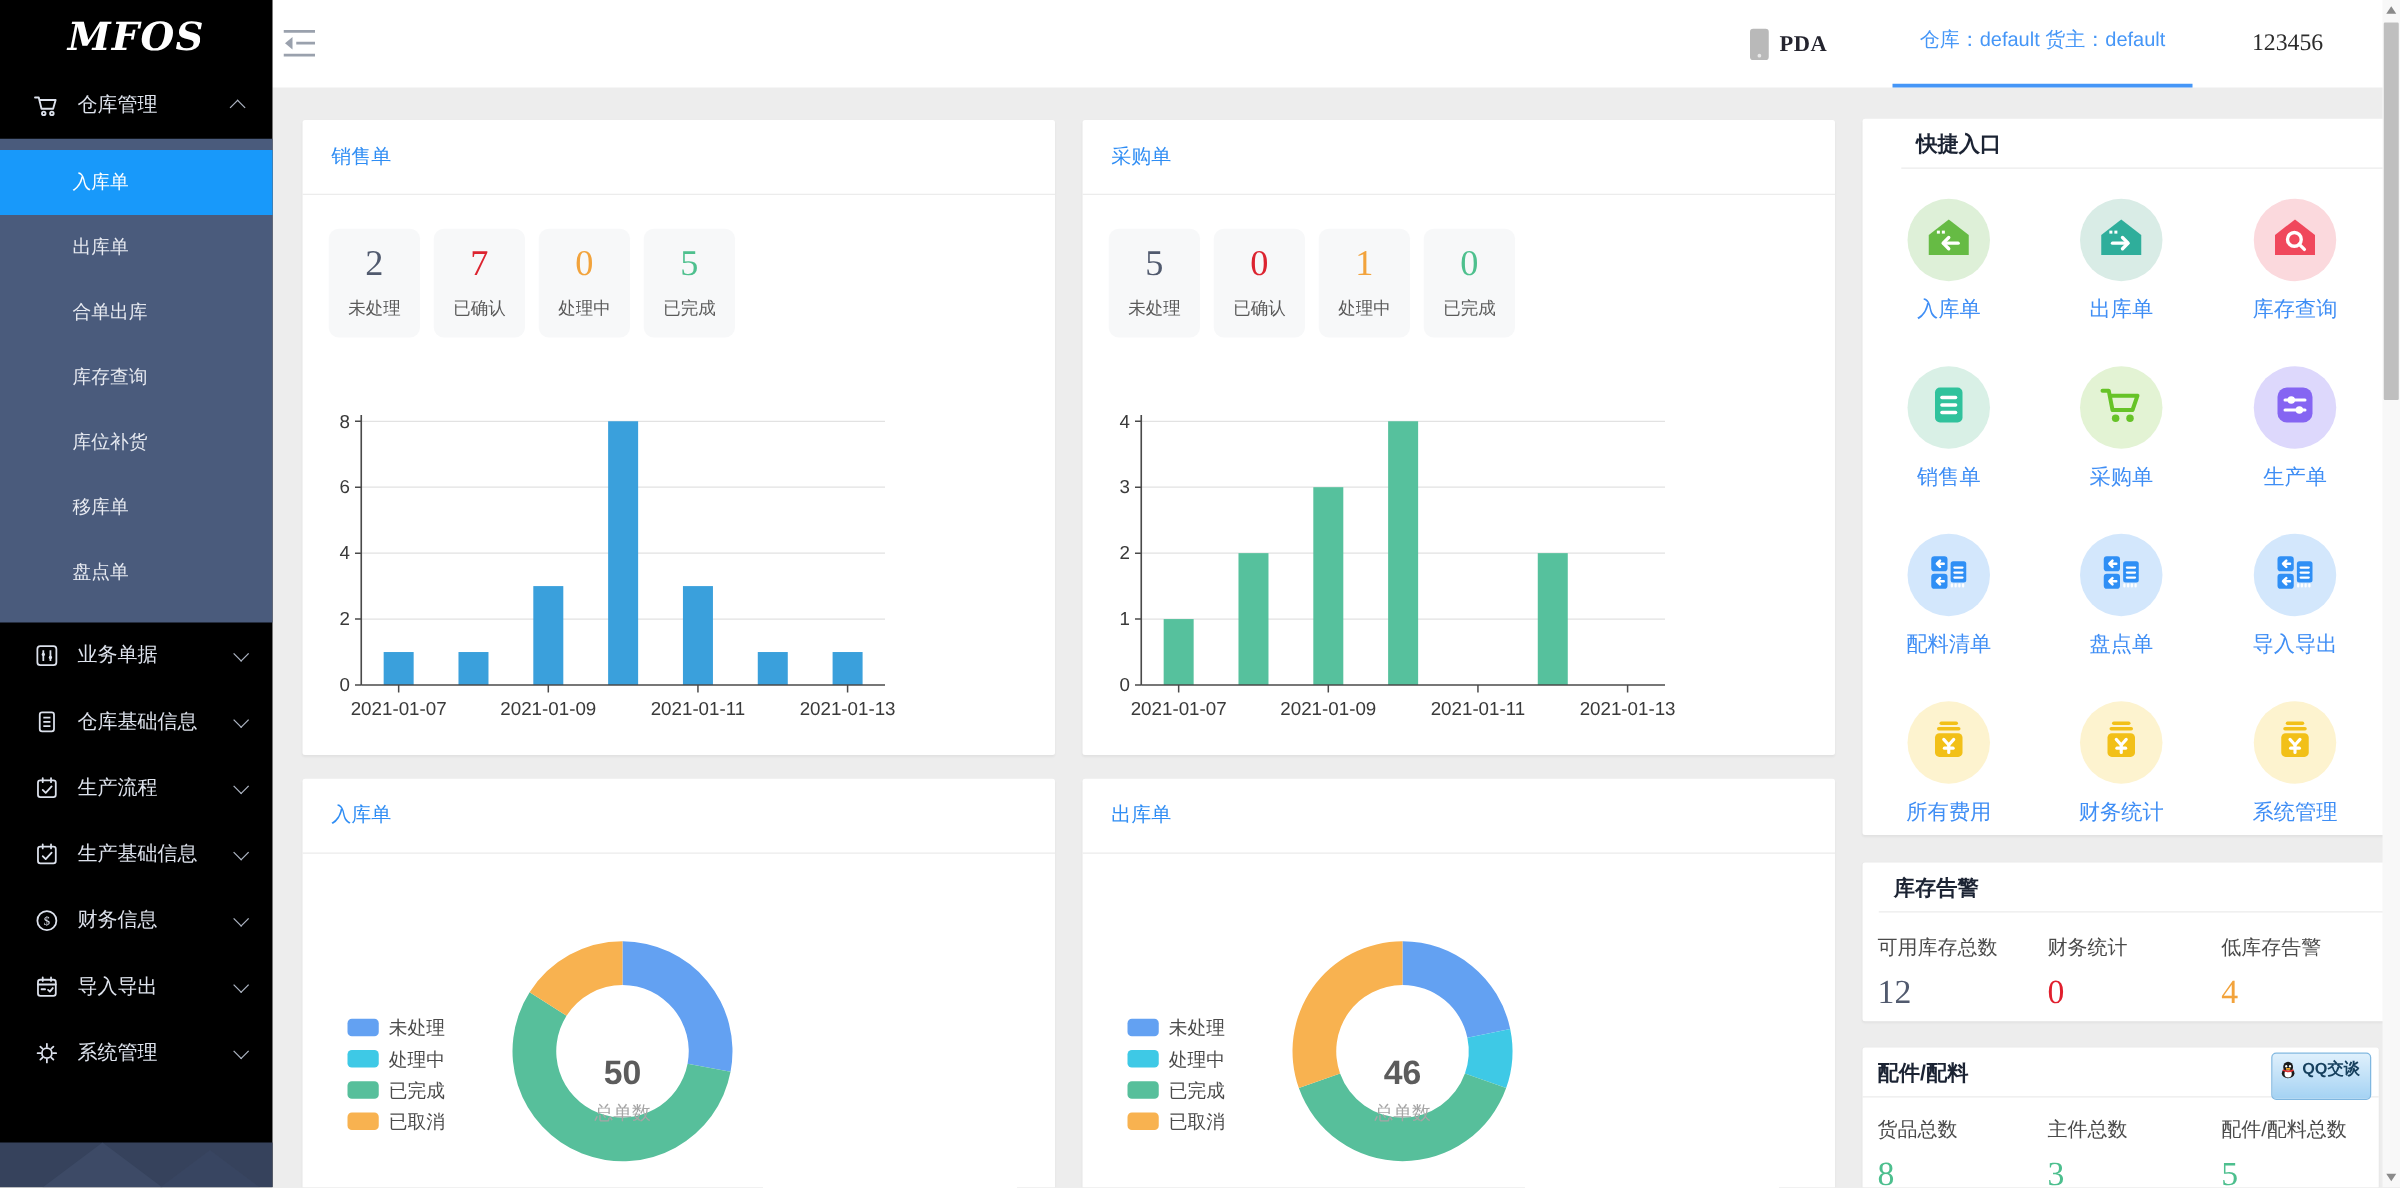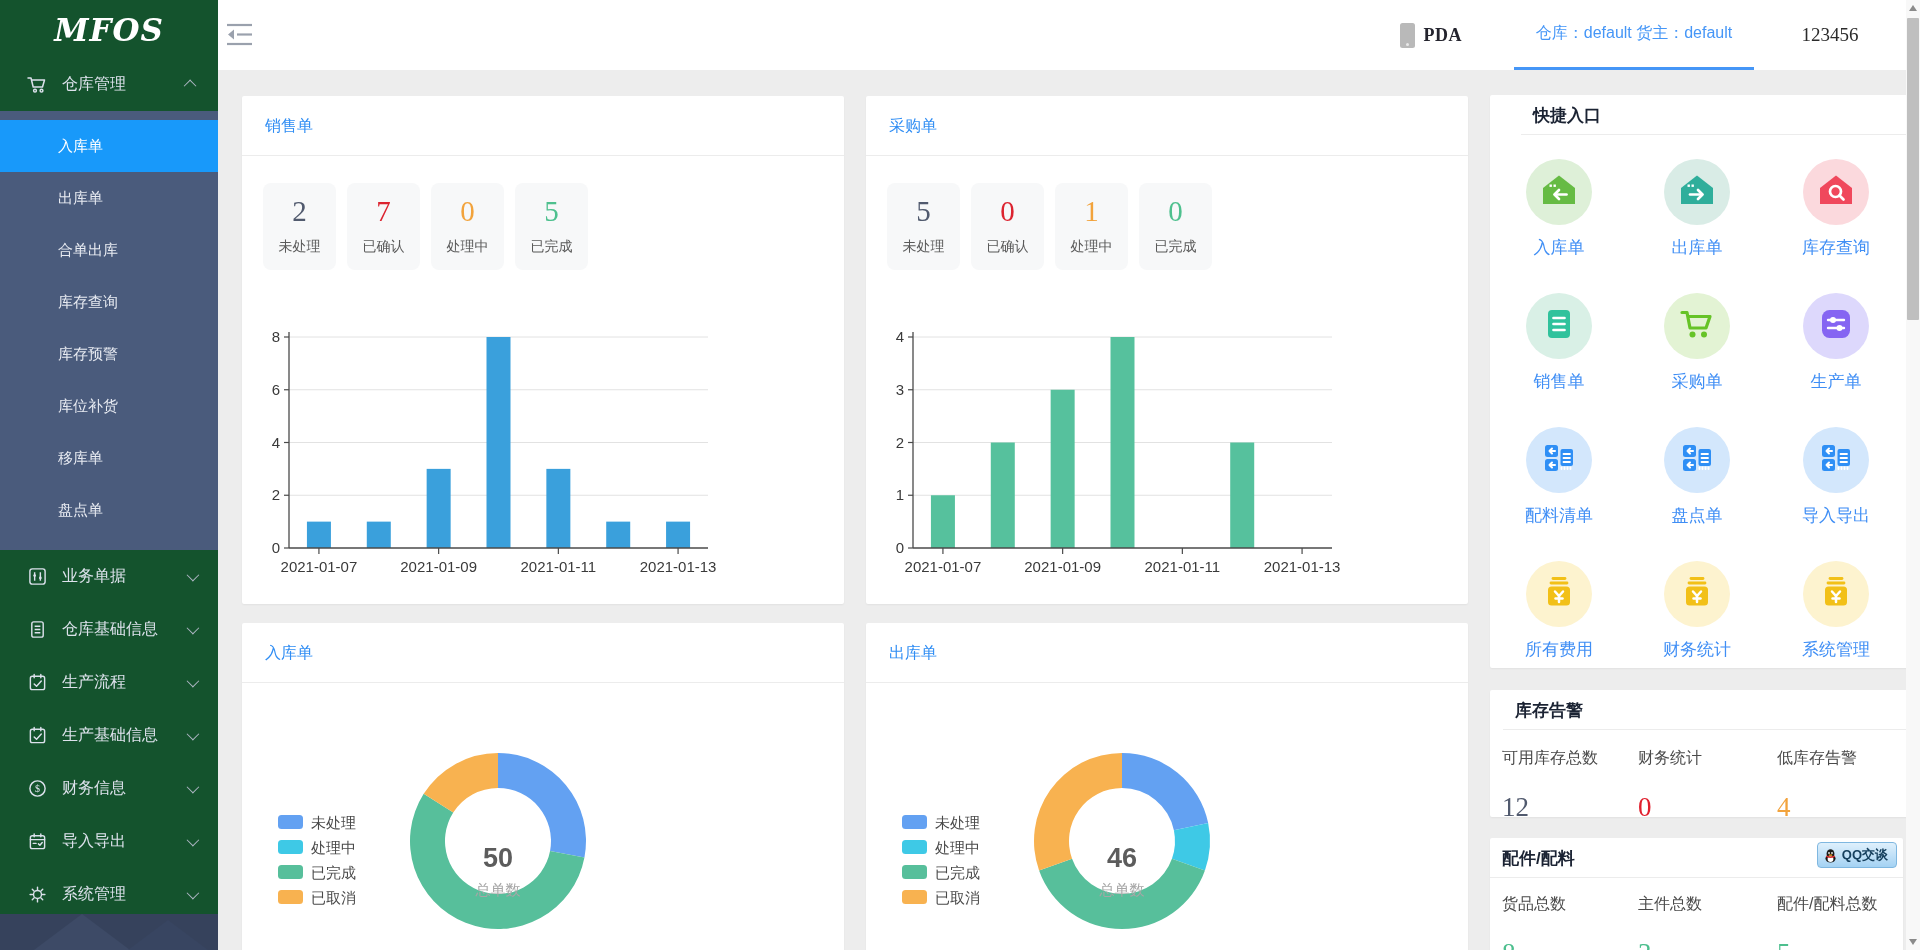--- a/index.html
+++ b/index.html
@@ -12,21 +12,21 @@
   .top-right{position:absolute;right:14px;top:0;height:70px;display:flex;align-items:center;justify-content:flex-end;}
   .pda-wrap{display:flex;align-items:center;gap:9px;margin-right:52px;}
   .phone-icon{width:15px;height:25px;background:#b9b9b9;border-radius:2.5px;position:relative;}
   .phone-icon:after{content:'';position:absolute;left:50%;bottom:2px;width:3px;height:3px;margin-left:-1.5px;background:#e9e9e9;border-radius:50%;}
   .pda-text{font-family:"Liberation Serif",serif;font-weight:bold;font-size:18px;color:#24242e;letter-spacing:.5px;}
   .ctx-tab{height:70px;width:240px;text-align:center;line-height:66px;font-size:16px;color:#4596f7;
            border-bottom:3px solid #4596f7;box-sizing:border-box;cursor:pointer;white-space:nowrap;}
   .user-num{width:152px;text-align:center;font-family:"Liberation Serif",serif;font-size:19px;color:#2b2b2b;}
 
   
-  .sidebar{position:absolute;left:0;top:0;width:218px;height:950px;background:#14532d;z-index:5;}
+  .sidebar{position:absolute;left:0;top:0;width:218px;height:950px;background:#000000;z-index:5;}
   .logo{height:58px;line-height:60px;text-align:center;color:#fff;font-family:"DejaVu Serif","Liberation Serif",serif;
         font-style:italic;font-weight:bold;font-size:31px;letter-spacing:1px;}
   .menu-item{height:53px;display:flex;align-items:center;padding:0 22px 0 27px;color:#dde2ec;font-size:16px;cursor:pointer;}
   .menu-item .mi-icon{width:20px;height:20px;margin-right:15px;flex:0 0 20px;display:flex;align-items:center;justify-content:center;}
   .chev{width:8px;height:8px;border-right:1.6px solid #aeb6c4;border-bottom:1.6px solid #aeb6c4;margin-left:auto;transform:rotate(45deg) translateY(-2px);}
   .chev.up{transform:rotate(-135deg) translateY(-2px);}
   .submenu{background:#4a5b7c;padding:9px 0 14px 0;}
   .sub-item{height:52px;line-height:52px;padding-left:58px;font-size:15px;color:#e8ebf2;cursor:pointer;}
   .sub-item.active{background:#1899fa;color:#fff;}
   .side-deco{position:absolute;left:0;bottom:0;width:218px;height:36px;background:#36425c;overflow:hidden;}
@@ -43,23 +43,23 @@
   .stat-label{font-size:14px;color:#5a5a5a;margin-top:12px;}
   svg.chart{position:absolute;left:0;}
 
   
   .q-circle{position:absolute;width:66px;height:66px;border-radius:50%;display:flex;align-items:center;justify-content:center;cursor:pointer;}
   .q-label{position:absolute;width:150px;text-align:center;font-size:17px;color:#3f8ef5;cursor:pointer;}
 
   
   .tri-col{position:absolute;width:130px;}
   .tri-label{font-size:16px;color:#4a4a4a;white-space:nowrap;}
-  .tri-value{font-family:"Liberation Serif",serif;font-size:27px;margin-top:23px;}
-
-  .qq-btn{position:absolute;right:6px;top:4px;height:24px;padding:0 8px 0 5px;display:flex;align-items:center;gap:4px;
+  .tri-value{font-family:"Liberation Serif",serif;font-size:27px;margin-top:9px;}
+
+  .qq-btn{position:absolute;right:6px;top:4px;height:24px;padding:0 8px 12px 5px;display:flex;align-items:center;gap:4px;
           background:linear-gradient(#dff0fc,#a4d2f3);border:1px solid #7fb7e0;border-radius:4px;
           font-size:13px;font-weight:bold;color:#16405e;cursor:pointer;}
 
   
   .scrollbar{position:absolute;right:0;top:0;width:14px;height:950px;background:#f8f8f8;z-index:9;}
   .sb-thumb{position:absolute;left:1px;top:18px;width:12px;height:302px;background:#bfbfbf;border-radius:1px;}
   .sb-arrow{position:absolute;left:3px;width:0;height:0;border-left:4px solid transparent;border-right:4px solid transparent;}
   .sb-up{top:5px;border-bottom:6px solid #8a8a8a;}
   .sb-down{bottom:5px;border-top:6px solid #8a8a8a;}
 </style>
@@ -102,21 +102,20 @@
       </span>
       <span>仓库管理</span>
       <span class="chev up"></span>
     </div>
 
     <div class="submenu">
       <div class="sub-item active">入库单</div>
       <div class="sub-item">出库单</div>
       <div class="sub-item">合单出库</div>
       <div class="sub-item">库存查询</div>
-      <div class="sub-item">库存预警</div>
       <div class="sub-item">库位补货</div>
       <div class="sub-item">移库单</div>
       <div class="sub-item">盘点单</div>
     </div>
 
     <div class="menu-item">
       <span class="mi-icon">
         <svg width="19" height="19" viewBox="0 0 20 20" fill="none" stroke="#dce1ec" stroke-width="1.5">
           <rect x="2" y="2" width="16" height="16" rx="2.5"></rect>
             <path d="M7 5.5 v9 M13 5.5 v9"></path>

